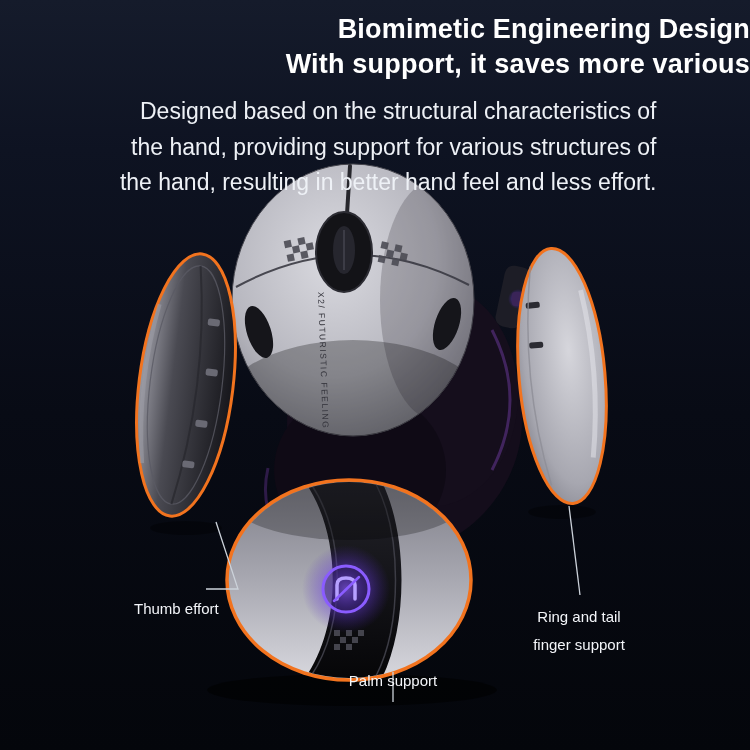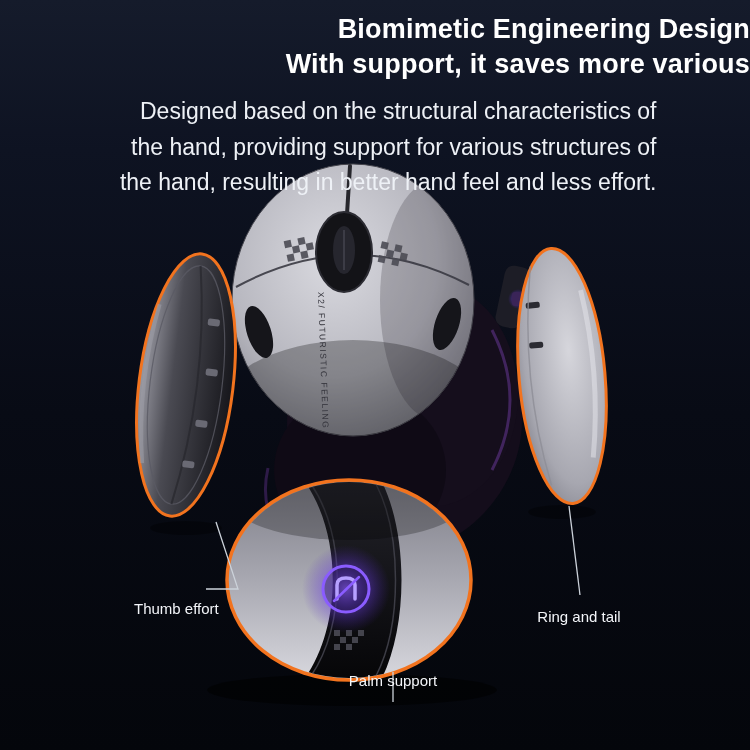--- a/index.html
+++ b/index.html
@@ -193,17 +193,18 @@
       <path d="M 206 589 L 238 589 L 216 522"></path>
       <path d="M 580 595 L 569 506"></path>
       <path d="M 393 702 L 393 672"></path>
     </g>
   </svg>
 
   <div class="callout" style="left:134px; top:600px;">Thumb effort</div>
 
   <div class="callout callout-ring" style="left:579px; top:595px;margin-top:8px;">
     <span style="display:block">Ring and tail</span>
+    <span style="display:block">finger support</span>
   </div>
 
   <div class="callout callout-palm" style="left:393px; top:672px;">Palm support</div>
 
 </div>
 
 </body></html>

